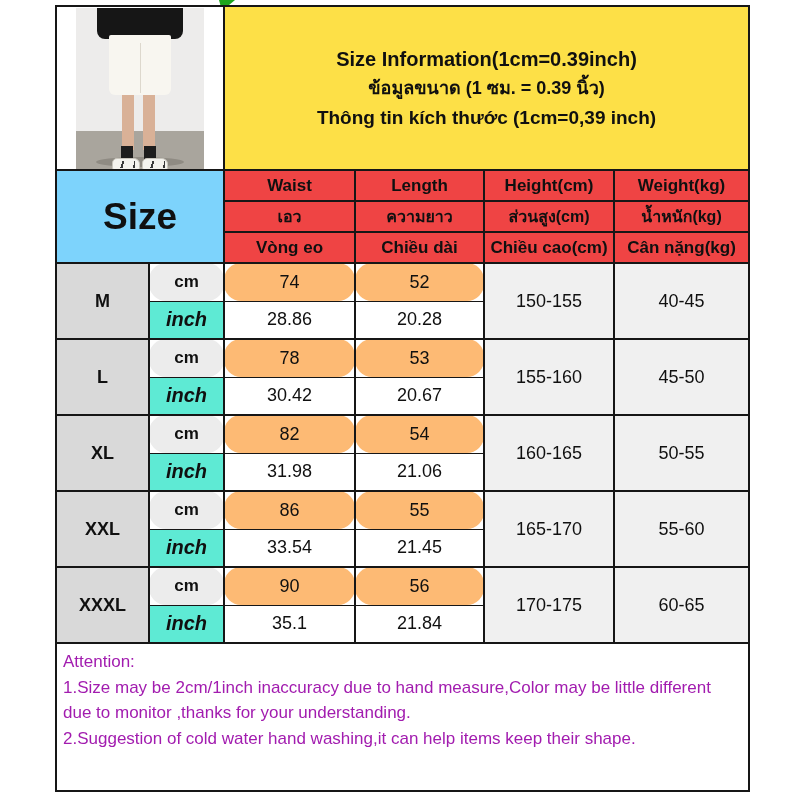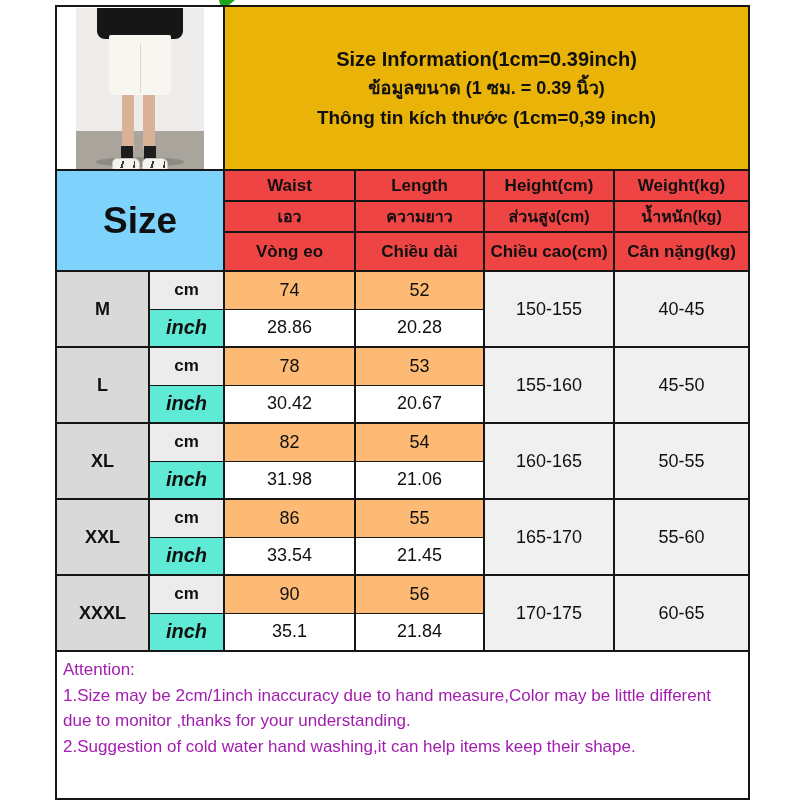--- a/index.html
+++ b/index.html
@@ -11,25 +11,25 @@
   .sheet{position:absolute;left:55px;top:5px;}
   table.size-chart{
     border-collapse:collapse;table-layout:fixed;width:693px;
     background:#ffffff;
   }
   td{
     border:2px solid #161616;text-align:center;vertical-align:middle;
     padding:0;overflow:hidden;
   }
   
-  tr.row-cm td.thin{border-bottom-width:1px;}
+  tr.row-cm td.thin{border-bottom-width:1px;border-radius:17px;}
   tr.row-inch td.thin-top{border-top-width:1px;}
 
   .photo-cell{background:#ffffff;}
-  .title-cell{background:#eab308;}
+  .title-cell{background:#fde047;}
   .title-line1{font-size:20px;font-weight:bold;line-height:1.55;}
   .title-line2{font-size:18px;font-weight:bold;line-height:1.55;}
   .title-line3{font-size:19px;font-weight:bold;line-height:1.55;}
 
   .hdr{background:#ef4444;font-weight:bold;}
   .size-big{font-size:37px;font-weight:bold;background:#7dd3fc;}
   .hdr-en{font-size:17px;}
   .hdr-th{font-size:16px;}
   .hdr-vi{font-size:17px;}
 
@@ -117,21 +117,21 @@
     <td class="hdr hdr-en">Length</td>
     <td class="hdr hdr-en">Height(cm)</td>
     <td class="hdr hdr-en">Weight(kg)</td>
   </tr>
   <tr style="height:31px">
     <td class="hdr hdr-th">เอว</td>
     <td class="hdr hdr-th">ความยาว</td>
     <td class="hdr hdr-th">ส่วนสูง(cm)</td>
     <td class="hdr hdr-th">น้ำหนัก(kg)</td>
   </tr>
-  <tr style="height:39px">
+  <tr style="height:31px">
     <td class="hdr hdr-vi">Vòng eo</td>
     <td class="hdr hdr-vi">Chiều dài</td>
     <td class="hdr hdr-vi">Chiều cao(cm)</td>
     <td class="hdr hdr-vi">Cân nặng(kg)</td>
   </tr>
 
   <tr class="row-cm" style="height:38px">
     <td rowspan="2" class="size-label">M</td>
     <td class="unit-cm thin">cm</td>
     <td class="val val-cm thin">74</td>

